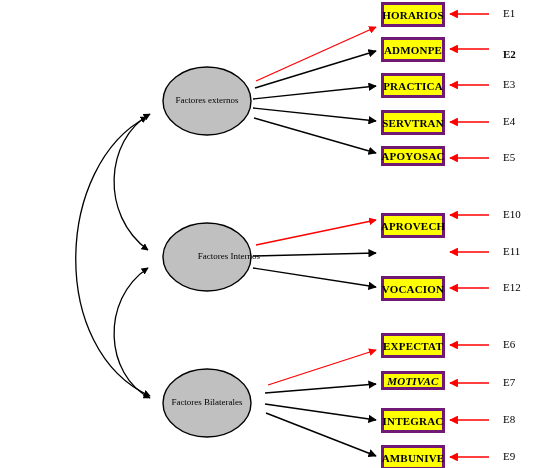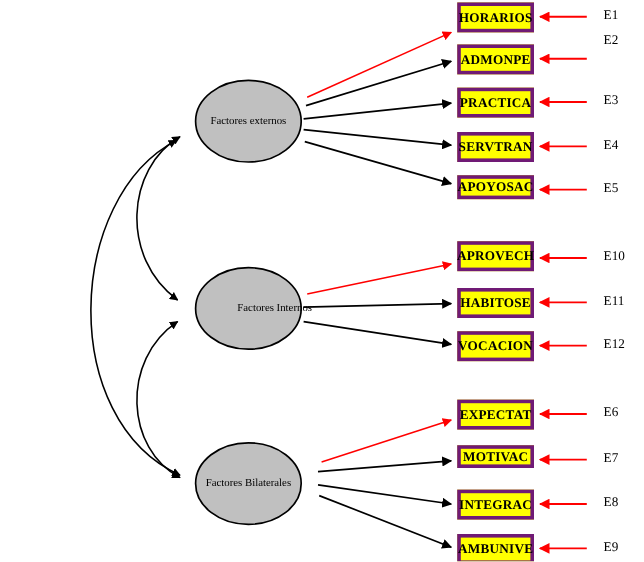--- a/index.html
+++ b/index.html
@@ -129,44 +129,43 @@
   </svg>
 
   <div class="factor-label" style="left:157px; top:95px; width:100px;">Factores externos</div>
   <div class="factor-label" style="left:160px; top:251px; width:100px;text-align:right;">Factores Internos</div>
   <div class="factor-label" style="left:157px; top:397px; width:100px;">Factores Bilaterales</div>
 
   <div class="indicator-box" style="left:381px; top:2px; width:64px; height:25px;">HORARIOS</div>
   <div class="error-label" style="left:503px; top:7px;">E1</div>
 
   <div class="indicator-box" style="left:381px; top:37px; width:64px; height:25px;text-align:right;">ADMONPE</div>
-  <div class="error-label" style="left:503px; top:28px;">E2</div>
+  <div class="error-label" style="left:503px; top:48px;font-weight:bold;">E2</div>
 
   <div class="indicator-box" style="left:381px; top:73px; width:64px; height:25px;">PRACTICA</div>
   <div class="error-label" style="left:503px; top:78px;">E3</div>
 
   <div class="indicator-box" style="left:381px; top:110px; width:64px; height:25px;">SERVTRAN</div>
   <div class="error-label" style="left:503px; top:115px;">E4</div>
 
   <div class="indicator-box" style="left:381px; top:146px; width:64px; height:20px;">APOYOSAC</div>
   <div class="error-label" style="left:503px; top:151px;">E5</div>
 
-  <div class="indicator-box" style="left:381px; top:201px; width:64px; height:25px;">APROVECH</div>
+  <div class="indicator-box" style="left:381px; top:213px; width:64px; height:25px;">APROVECH</div>
   <div class="error-label" style="left:503px; top:208px;">E10</div>
 
-  <div class="indicator-box" style="left:381px; top:240px; width:64px; height:25px;">HABITOSE</div>
   <div class="error-label" style="left:503px; top:245px;">E11</div>
 
   <div class="indicator-box" style="left:381px; top:276px; width:64px; height:25px;">VOCACION</div>
   <div class="error-label" style="left:503px; top:281px;">E12</div>
 
   <div class="indicator-box" style="left:381px; top:333px; width:64px; height:25px;">EXPECTAT</div>
   <div class="error-label" style="left:503px; top:338px;">E6</div>
 
-  <div class="indicator-box" style="left:381px; top:371px; width:64px; height:19px;">MOTIVAC</div>
+  <div class="indicator-box" style="left:381px; top:371px; width:64px; height:19px;font-style:italic;">MOTIVAC</div>
   <div class="error-label" style="left:503px; top:376px;">E7</div>
 
   <div class="indicator-box" style="left:381px; top:408px; width:64px; height:25px;">INTEGRAC</div>
   <div class="error-label" style="left:503px; top:413px;">E8</div>
 
   <div class="indicator-box" style="left:381px; top:445px; width:64px; height:25px;">AMBUNIVE</div>
   <div class="error-label" style="left:503px; top:450px;">E9</div>
 
 </div>
 

